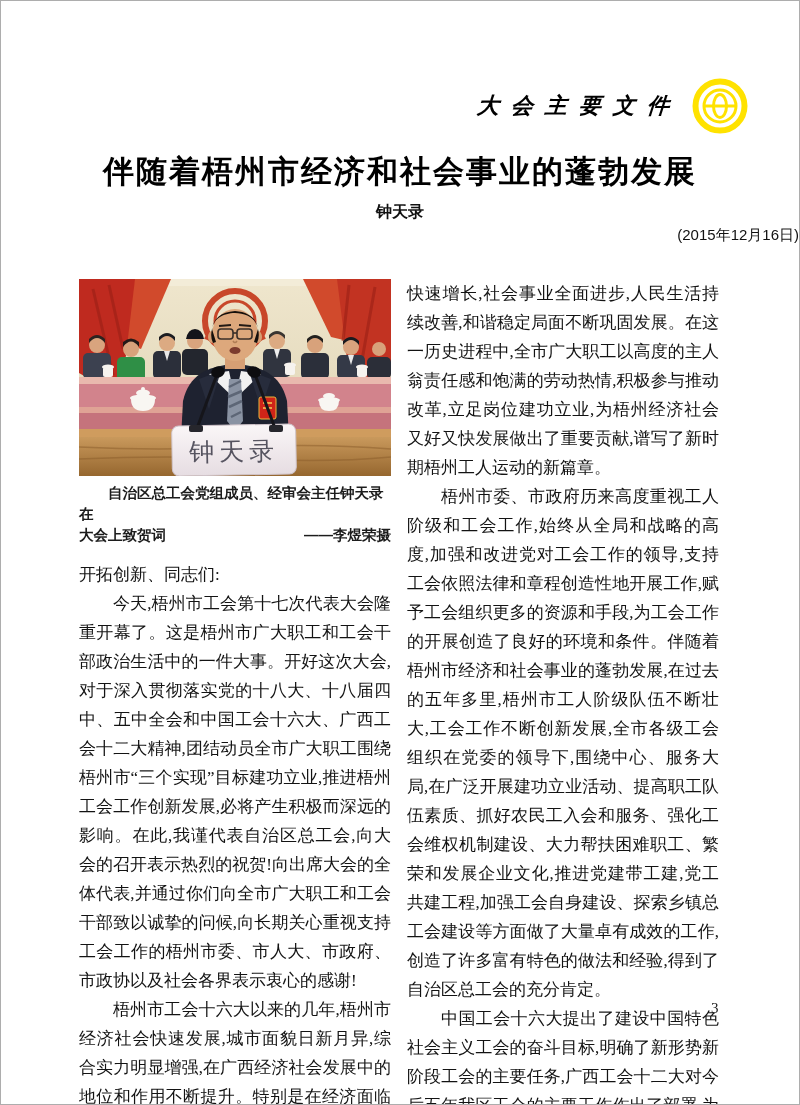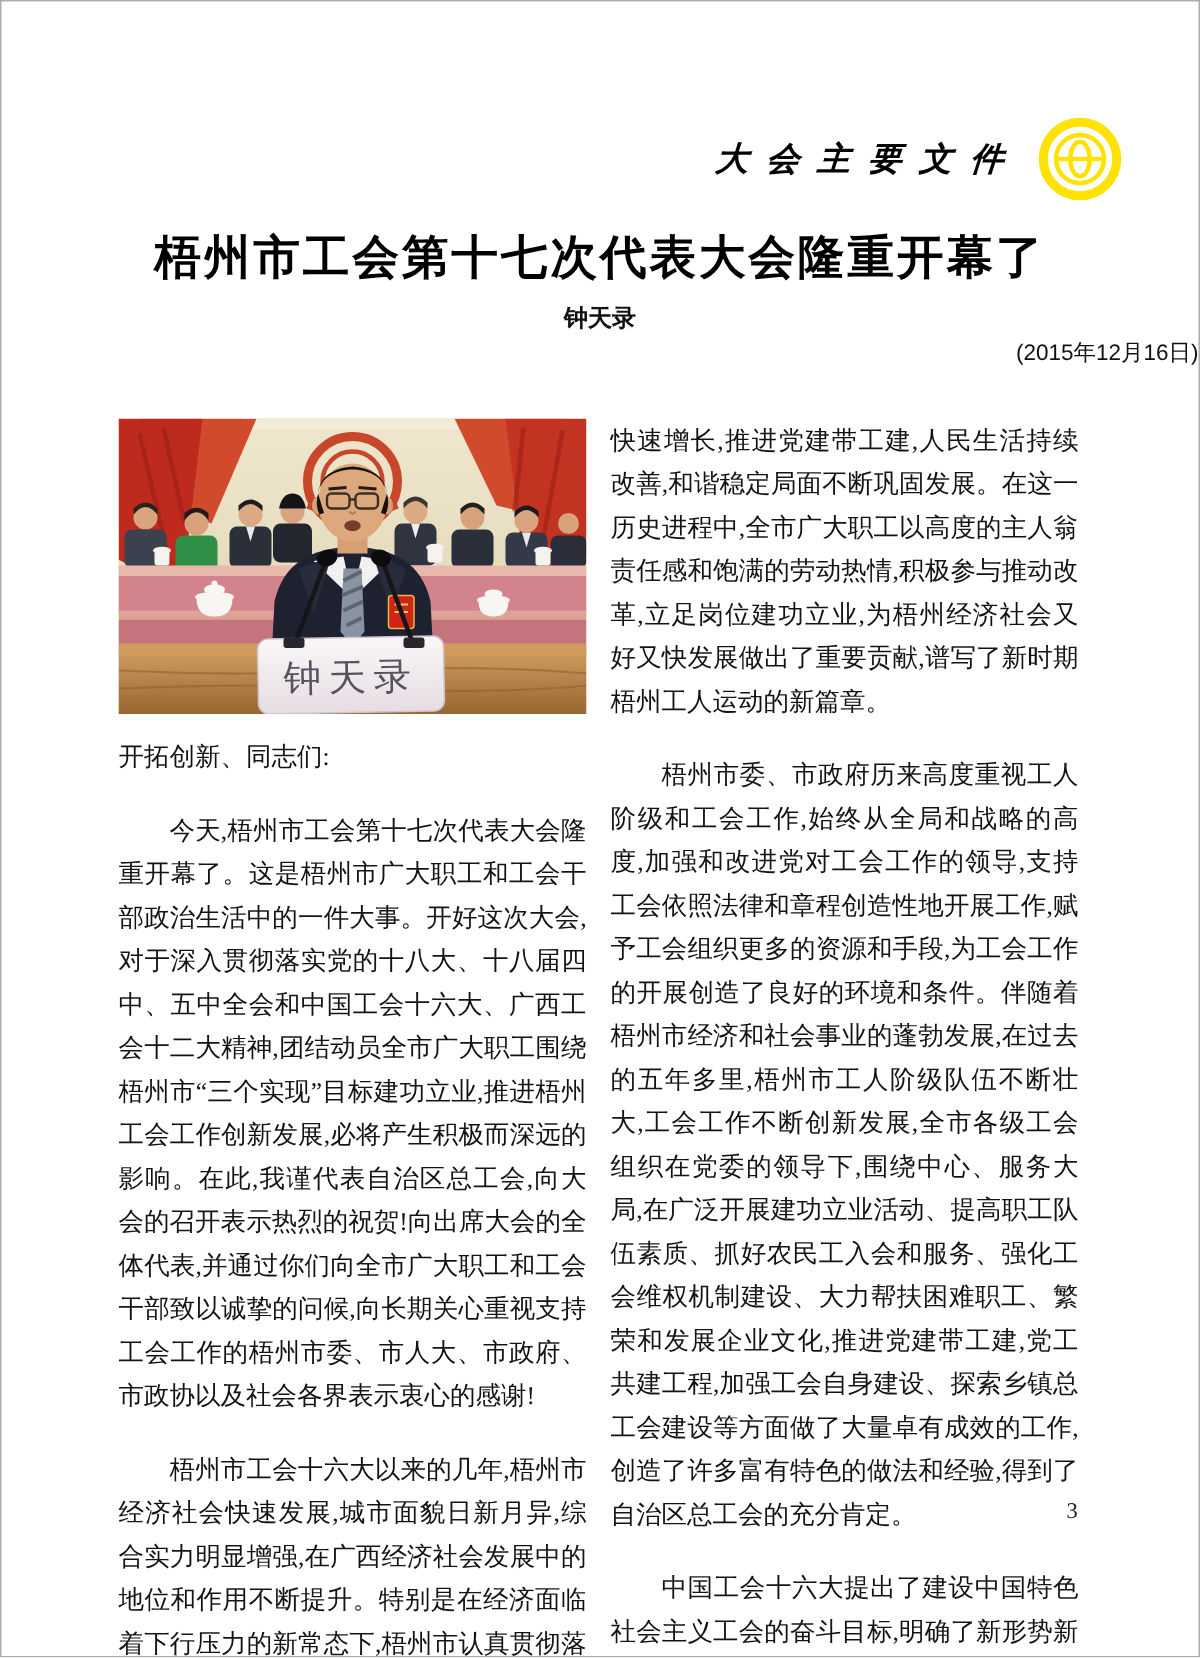--- a/index.html
+++ b/index.html
@@ -23,41 +23,41 @@
   .columns{position:absolute;top:278px;left:78px;width:640px;display:flex;gap:16px;}
   .col{width:312px;}
   .photo-wrap{width:312px;height:197px;overflow:hidden;background:#e6dcc0;}
   .caption{margin-top:7px;font-family:"Liberation Sans","DejaVu Sans",sans-serif;
     font-weight:bold;font-size:14.5px;line-height:21px;color:#1c1c1c;}
   .caption .cap1{text-indent:2em;}
   .caption .cap2{display:flex;justify-content:space-between;}
 
   .bodytext{font-size:17px;line-height:29px;text-align:justify;color:#131313;}
   .bodytext p{margin:0;}
-  .bodytext p.indent{text-indent:2em;margin-top:20px;}
+  .bodytext p.indent{text-indent:2em;}
   .left-body{margin-top:14px;}
 
   .page-number{position:absolute;top:999px;left:710px;font-size:15px;color:#222;}
 </style>
 </head>
 <body>
 
 <div class="page">
 
   <div class="header">
     <span class="header-label">大会主要文件</span>
     <svg width="58" height="58" viewBox="0 0 58 58">
       <circle cx="29" cy="29" r="24.5" fill="none" stroke="#ffe200" stroke-width="6"></circle>
       <circle cx="29" cy="29" r="16" fill="none" stroke="#ffe200" stroke-width="3"></circle>
       <ellipse cx="29" cy="29" rx="6.5" ry="11.5" fill="none" stroke="#ffe200" stroke-width="3"></ellipse>
       <line x1="14" y1="29" x2="44" y2="29" stroke="#ffe200" stroke-width="3"></line>
     </svg>
   </div>
 
-  <div class="title">梧州市工会第十七次代表大会隆重开幕了</div>
+  <div class="title">伴随着梧州市经济和社会事业的蓬勃发展</div>
   <div class="author">钟天录</div>
   <div class="dateline">(2015年12月16日)</div>
 
   <div class="columns">
 
     <div class="col">
       <div class="photo-wrap">
         <svg width="312" height="197" viewBox="0 0 312 197">
           <defs>
             <linearGradient id="wallG" x1="0" y1="0" x2="0" y2="1">
@@ -209,31 +209,38 @@
             <line x1="117" y1="152" x2="137" y2="98" stroke="#15151a" stroke-width="3"></line>
             <ellipse cx="139" cy="93" rx="7" ry="5.5" fill="#0d0d10" transform="rotate(-20 139 93)"></ellipse>
             <rect x="110" y="146" width="14" height="7" rx="2" fill="#26262c"></rect>
             <line x1="197" y1="152" x2="177" y2="98" stroke="#15151a" stroke-width="3"></line>
             <ellipse cx="175" cy="93" rx="7" ry="5.5" fill="#0d0d10" transform="rotate(20 175 93)"></ellipse>
             <rect x="190" y="146" width="14" height="7" rx="2" fill="#26262c"></rect>
           </g>
         </svg>
       </div>
 
+      <div class="caption">
+        <div class="cap1">自治区总工会党组成员、经审会主任钟天录在</div>
+        <div class="cap2">
+          <span>大会上致贺词</span>
+          <span>——李煜荣摄</span>
+        </div>
+      </div>
 
       <div class="bodytext left-body">
         <p>开拓创新、同志们:</p>
         <p class="indent">今天,梧州市工会第十七次代表大会隆重开幕了。这是梧州市广大职工和工会干部政治生活中的一件大事。开好这次大会,对于深入贯彻落实党的十八大、十八届四中、五中全会和中国工会十六大、广西工会十二大精神,团结动员全市广大职工围绕梧州市“三个实现”目标建功立业,推进梧州工会工作创新发展,必将产生积极而深远的影响。在此,我谨代表自治区总工会,向大会的召开表示热烈的祝贺!向出席大会的全体代表,并通过你们向全市广大职工和工会干部致以诚挚的问候,向长期关心重视支持工会工作的梧州市委、市人大、市政府、市政协以及社会各界表示衷心的感谢!</p>
         <p class="indent">梧州市工会十六大以来的几年,梧州市经济社会快速发展,城市面貌日新月异,综合实力明显增强,在广西经济社会发展中的地位和作用不断提升。特别是在经济面临着下行压力的新常态下,梧州市认真贯彻落实党中央和自治区党委的决策部署,求真务实、开拓创新、全市经济平稳</p>
       </div>
     </div>
 
     <div class="col">
       <div class="bodytext">
-        <p>快速增长,推进党建带工建,人民生活持续改善,和谐稳定局面不断巩固发展。在这一历史进程中,全市广大职工以高度的主人翁责任感和饱满的劳动热情,积极参与推动改革,立足岗位建功立业,为梧州经济社会又好又快发展做出了重要贡献,谱写了新时期梧州工人运动的新篇章。</p>
+        <p>快速增长,社会事业全面进步,人民生活持续改善,和谐稳定局面不断巩固发展。在这一历史进程中,全市广大职工以高度的主人翁责任感和饱满的劳动热情,积极参与推动改革,立足岗位建功立业,为梧州经济社会又好又快发展做出了重要贡献,谱写了新时期梧州工人运动的新篇章。</p>
         <p class="indent">梧州市委、市政府历来高度重视工人阶级和工会工作,始终从全局和战略的高度,加强和改进党对工会工作的领导,支持工会依照法律和章程创造性地开展工作,赋予工会组织更多的资源和手段,为工会工作的开展创造了良好的环境和条件。伴随着梧州市经济和社会事业的蓬勃发展,在过去的五年多里,梧州市工人阶级队伍不断壮大,工会工作不断创新发展,全市各级工会组织在党委的领导下,围绕中心、服务大局,在广泛开展建功立业活动、提高职工队伍素质、抓好农民工入会和服务、强化工会维权机制建设、大力帮扶困难职工、繁荣和发展企业文化,推进党建带工建,党工共建工程,加强工会自身建设、探索乡镇总工会建设等方面做了大量卓有成效的工作,创造了许多富有特色的做法和经验,得到了自治区总工会的充分肯定。</p>
         <p class="indent">中国工会十六大提出了建设中国特色社会主义工会的奋斗目标,明确了新形势新阶段工会的主要任务,广西工会十二大对今后五年我区工会的主要工作作出了部署,为我们在新的历史起点上推进工会事业的发展指明了方向。全市各级工会组织和广大工会干部要在市委的正确领导下,进一步认清形势、牢记使命,不断开创工会工作新局面。在此,我谨代表自治区总工会提几点希望。</p>
 
       </div>
     </div>
   </div>
 
   <div class="page-number">3</div>
 </div>
 

